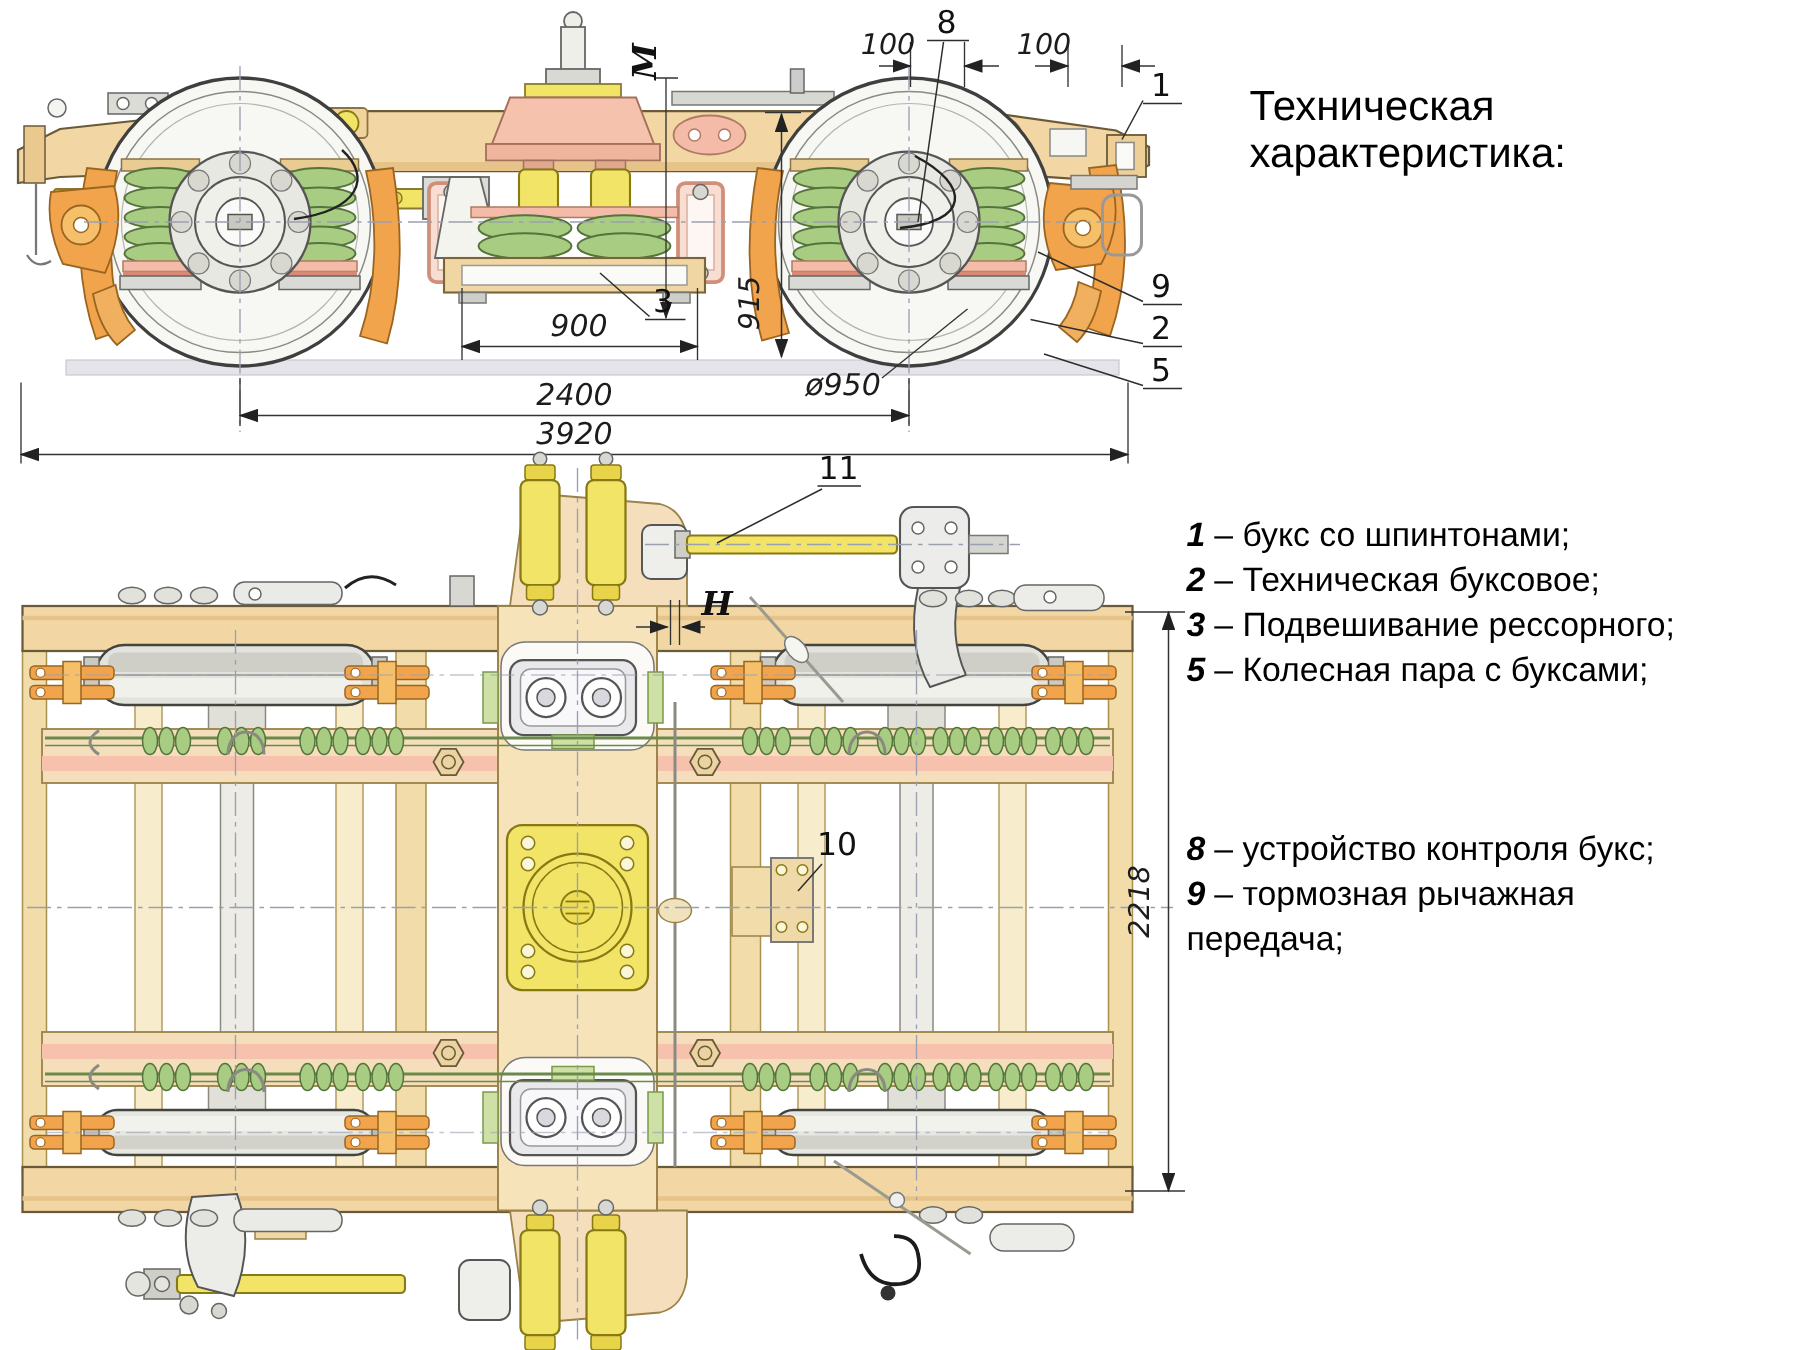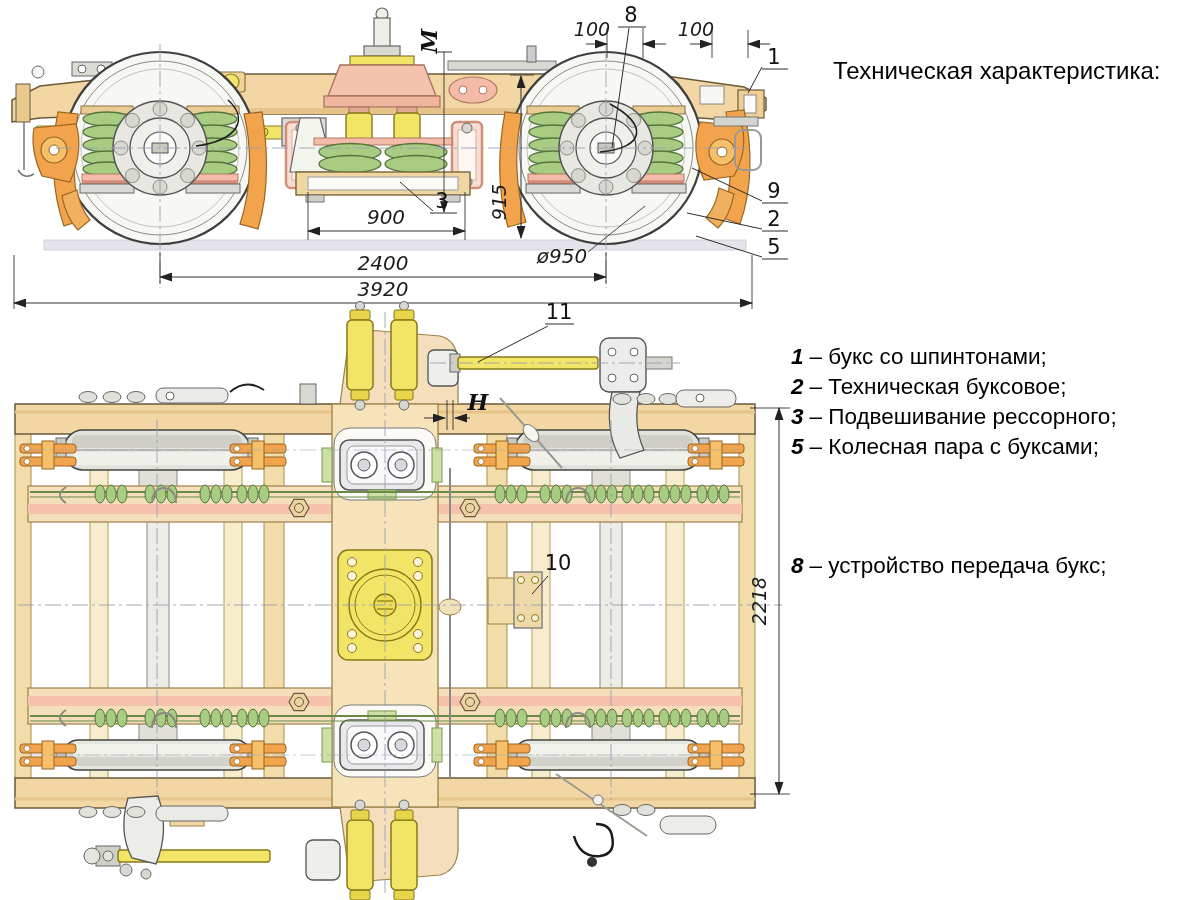--- a/index.html
+++ b/index.html
@@ -9,21 +9,21 @@
   svg text{font-family:"DejaVu Sans",sans-serif;}
   .dim{font:italic 20px "DejaVu Sans",sans-serif;fill:#1c1c1c;}
   .dims{font:italic 19px "DejaVu Sans",sans-serif;fill:#1c1c1c;}
   .co{font:21px "DejaVu Sans",sans-serif;fill:#111;}
   .mh{font:italic 700 22px "DejaVu Serif",serif;fill:#111;}
   .cl{stroke:#9aa0b0;stroke-width:0.9;stroke-dasharray:16 4 3 4;fill:none;}
   .ldr{stroke:#2d2d2d;stroke-width:1;fill:none;}
   .f-tan{fill:var(--frame_tan);} .f-or{fill:var(--orange);} .f-yel{fill:var(--yellow);}
   .f-grn{fill:var(--spring_green);} .f-sal{fill:var(--salmon);}
   .panel{position:absolute;left:0;top:0;width:1200px;height:900px;pointer-events:none;}
-  .specs{position:absolute;left:833px;top:55px;width:364px;font-size:24px;line-height:31px;}
+  .specs{position:absolute;left:833px;top:55px;width:364px;font-size:28px;line-height:31px;}
   .specs-title{margin-bottom:37px;}
   .legend{position:absolute;font-size:22.5px;line-height:30px;}
   .legend-upper{left:791px;top:342px;width:414px;}
   .legend-lower{left:791px;top:551px;width:340px;}
   .lnum{font-weight:700;font-style:italic;}
   .ltext{margin-left:6px;}
 </style>
 </head>
 <body>
 
@@ -538,17 +538,18 @@
   </div>
 
   <div class="legend legend-upper">
     <div><span class="lnum">1</span><span class="ltext">– букс со шпинтонами;</span></div>
     <div><span class="lnum">2</span><span class="ltext">– Техническая буксовое;</span></div>
     <div><span class="lnum">3</span><span class="ltext">– Подвешивание рессорного;</span></div>
     <div><span class="lnum">5</span><span class="ltext">– Колесная пара с буксами;</span></div>
   </div>
 
   <div class="legend legend-lower">
-    <div><span class="lnum">8</span><span class="ltext">– устройство передача букс;</span></div>
+    <div><span class="lnum">8</span><span class="ltext">– устройство контроля букс;</span></div>
+    <div><span class="lnum">9</span><span class="ltext">– тормозная рычажная передача;</span></div>
   </div>
 </div>
 
 </div>
 
 </body></html>

